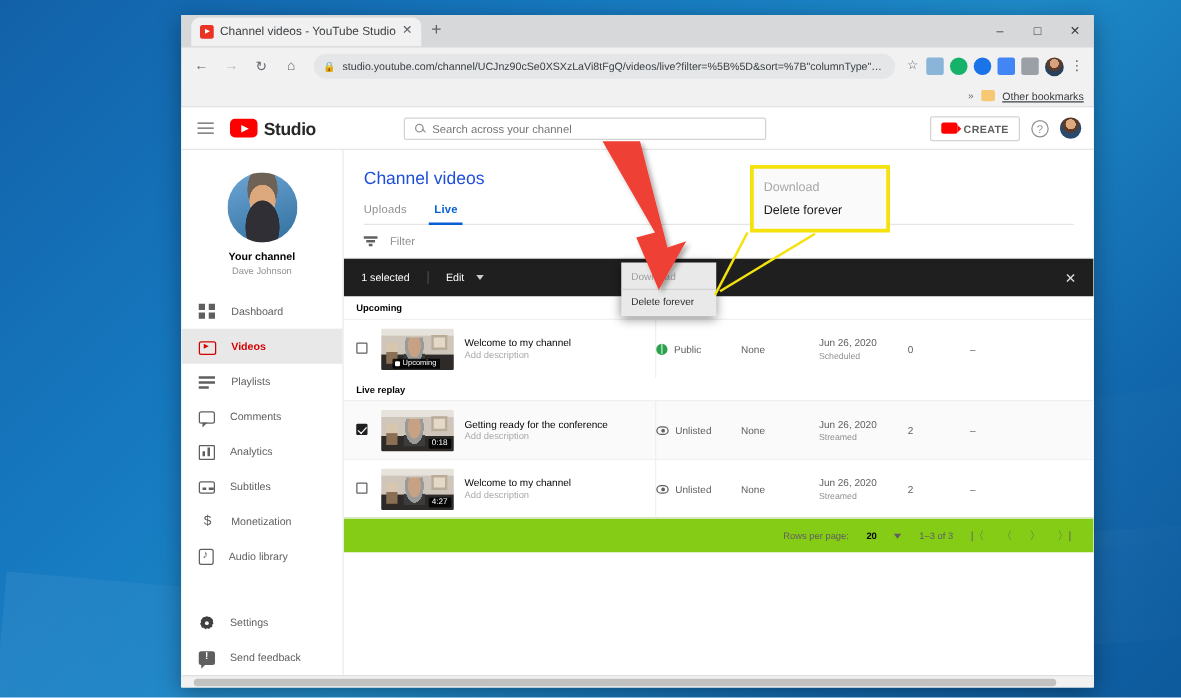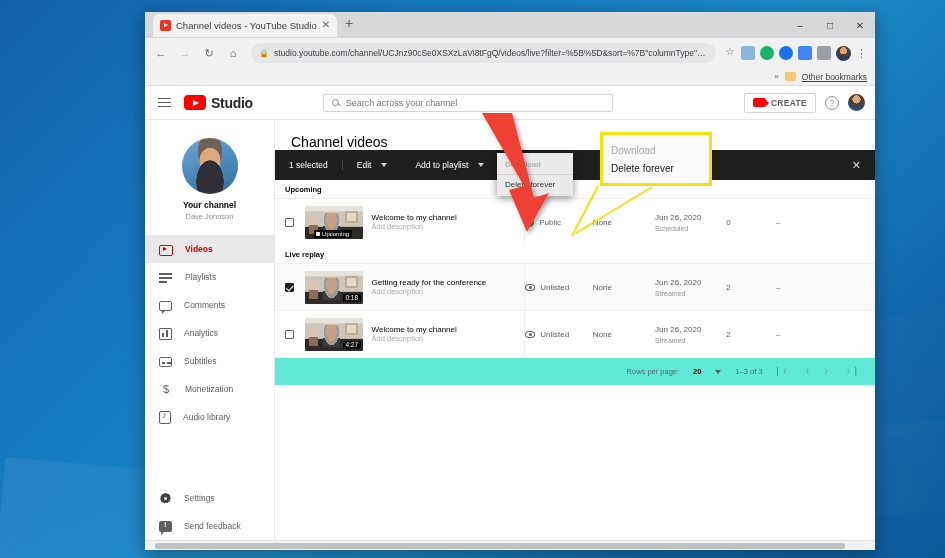--- a/index.html
+++ b/index.html
@@ -283,21 +283,21 @@
   }
   .ic-feedback { width:13px; height:11px; background:#5f5f5f; border-radius:2px; position:relative; margin-top:1px;}
   .ic-feedback::before { content:"!"; position:absolute; left:5px; top:-1px; font-size:8px; color:#fff; font-weight:bold; }
   .ic-feedback::after { content:""; position:absolute; left:2px; bottom:-3px; border-top:3px solid #5f5f5f; border-right:3px solid transparent; }
 
   .nav-bottom { margin-top: auto; padding-bottom: 10px; }
 
   
   .main { flex: 1; background: #fff; position: relative; overflow: hidden; }
   .main-head { padding: 14px 16px 0; }
-  .page-title { font-size: 14px; color: #000000; font-weight: normal; }
+  .page-title { font-size: 14px; color: #1d4ed8; font-weight: normal; }
   .tabs { display: flex; gap: 22px; margin-top: 12px; border-bottom: 1px solid #e5e5e5; }
   .tab-item {
     font-size: 9px; color: #909090; padding-bottom: 7px; cursor: pointer;
     position: relative; letter-spacing: .2px;
   }
   .tab-item.active { color: #065fd4; font-weight: bold; }
   .tab-item.active::after {
     content:""; position:absolute; left:-4px; right:-4px; bottom:-1px; height:2px; background:#065fd4;
   }
   .filter-row { display: flex; align-items: center; gap: 10px; padding: 8px 16px; border-bottom: 1px solid #eee; }
@@ -420,21 +420,21 @@
     width: 10px; height: 7px; border-radius: 50% / 60%; border: 1.4px solid #606060; flex:none;
     display:flex; align-items:center; justify-content:center;
   }
   .eye::after { content:""; width:3px;height:3px;border-radius:50%;background:#606060; }
   .vid-left { display: flex; align-items: center; width: 248px; border-right: 1px solid #efefef; height: 100%; }
 
   
   .pager {
     display: flex; align-items: center; justify-content: flex-end;
     gap: 14px; height: 28px; padding-right: 18px;
-    border-top: 1px solid #eee; background: #5eead4;
+    border-top: 1px solid #eee; background: #84cc16;
   }
   .pg-label { font-size: 7.5px; color: #606060; }
   .pg-val { font-size: 7.5px; color: #030303; font-weight: bold; }
   .pg-btn { font-size: 8.5px; color: #606060; cursor: pointer; }
   .bottom-strip { background: #fff; height: 56px; }
 
   
   .hscroll {
     position: absolute; left: 0; right: 0; bottom: 0;
     height: 10px; background: #f1f1f1; border-top: 1px solid #e0e0e0;
@@ -535,20 +535,27 @@
     </div>
 
     <div class="body-row">
 
       <div class="sidebar">
         <div class="chan-avatar"></div>
         <div class="chan-name">Your channel</div>
         <div class="chan-sub">Dave Johnson</div>
 
         <div class="nav-list">
+          <div class="nav-item">
+            <span class="ic ic-dash">
+                <i></i>
+                <b></b>
+              </span>
+            <span class="nav-label">Dashboard</span>
+          </div>
           <div class="nav-item active">
             <span class="ic ic-vid"></span>
             <span class="nav-label">Videos</span>
           </div>
           <div class="nav-item">
             <span class="ic ic-lines">
                 <span></span>
                 <span></span>
                 <span></span>
               </span>
@@ -590,31 +597,39 @@
           <div class="nav-item">
             <span class="ic ic-feedback"></span>
             <span class="nav-label">Send feedback</span>
           </div>
         </div>
       </div>
 
       <div class="main">
         <div class="main-head">
           <div class="page-title">Channel videos</div>
-        </div>
-
+          <div class="tabs">
+            <div class="tab-item">Uploads</div>
+            <div class="tab-item active">Live</div>
+          </div>
+        </div>
+
+        <div class="filter-row">
+          <span class="filter-ic">
+              <span></span>
+              <span></span>
+              <span></span>
+            </span>
+          <span class="filter-label">Filter</span>
+        </div>
 
         <div class="action-bar">
           <span class="sel-count">1 selected</span>
           <span class="act-btn">
             <span>Edit</span>
-            <span class="caret-dn"></span>
-          </span>
-          <span class="act-btn">
-            <span>Add to playlist</span>
             <span class="caret-dn"></span>
           </span>
           <span class="bar-close">✕</span>
 
           <div class="dropdown">
             <div class="dd-item disabled">Download</div>
             <div class="dd-item sep">Delete forever</div>
           </div>
         </div>
 

